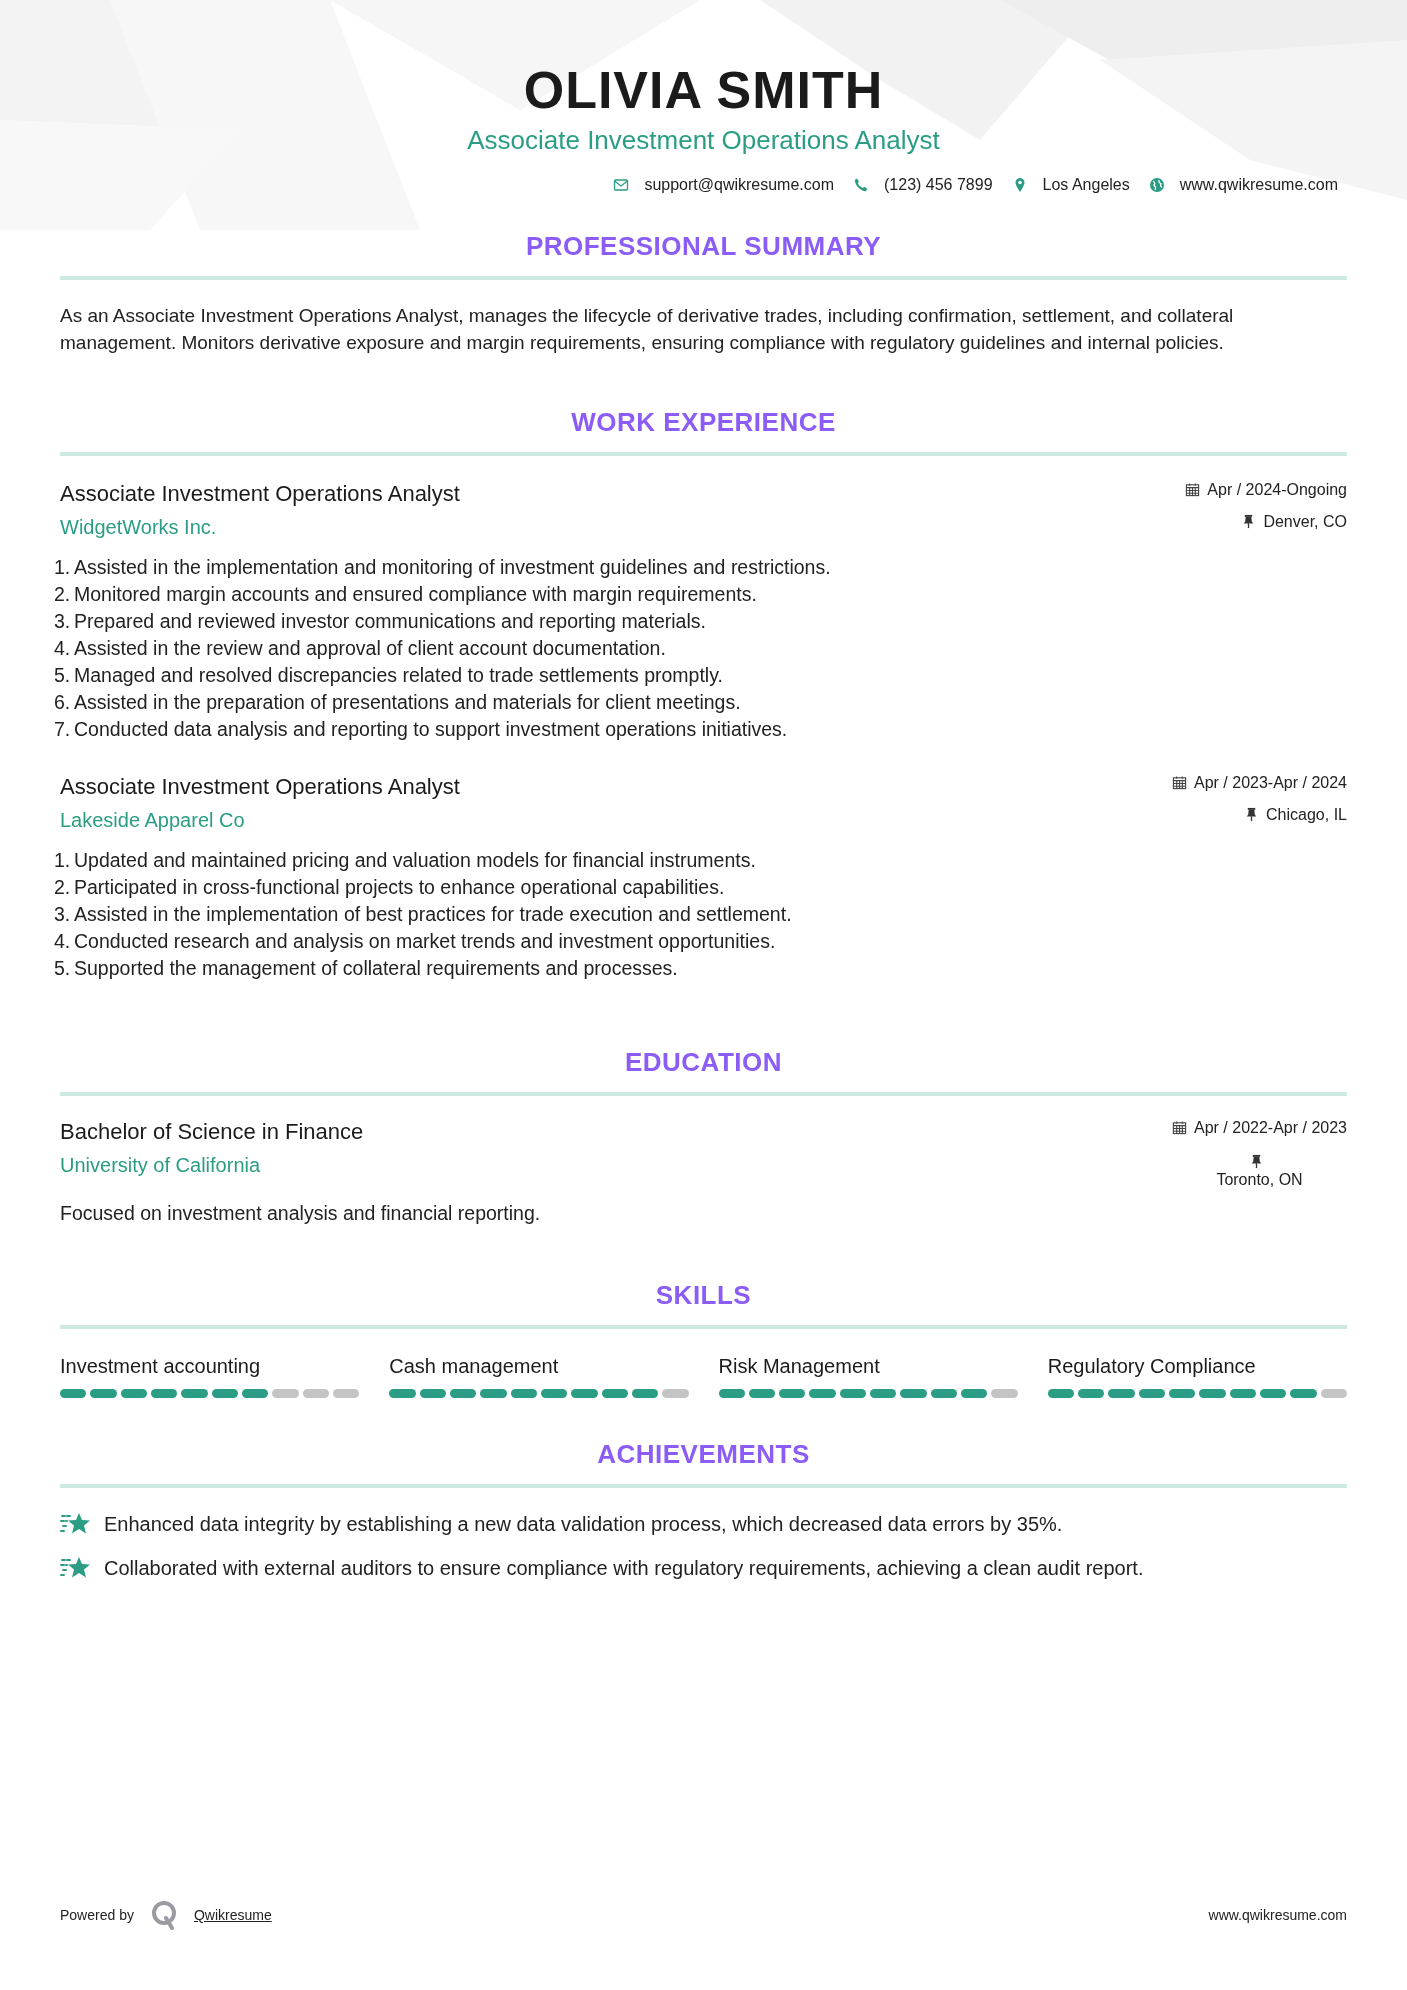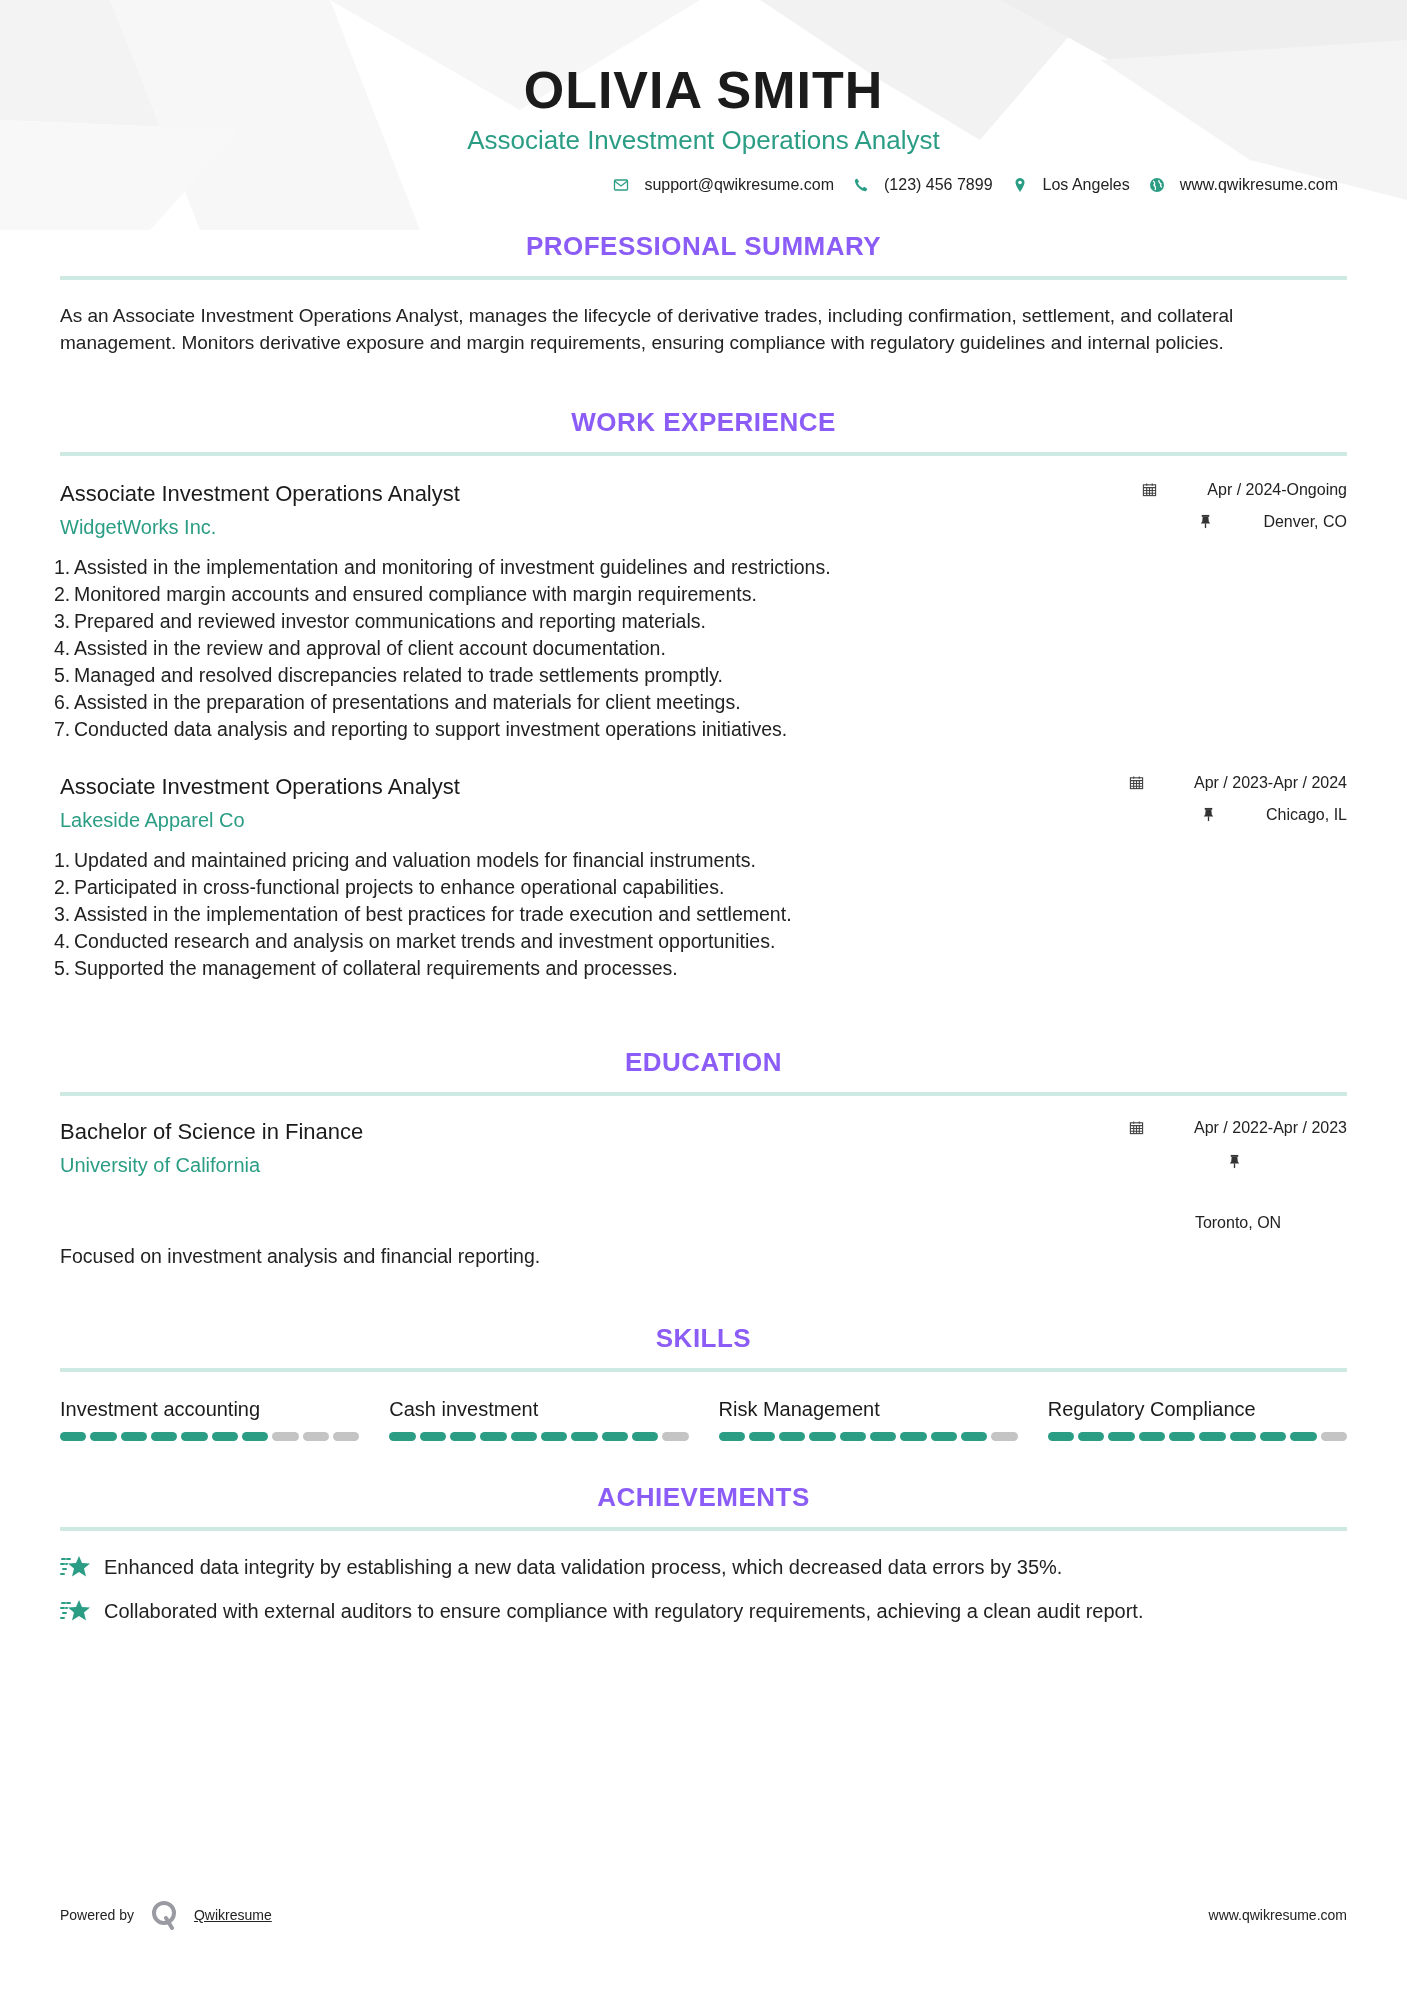--- a/index.html
+++ b/index.html
@@ -28,21 +28,21 @@
   .sec-rule { height: 4px; background: #cde9e1; margin-top: 14px; }
 
   .summary { font-size: 19px; line-height: 27px; margin-top: 22px; color: #222; }
 
   
   .entry { margin-top: 24px; position: relative; }
   .entry-head { display: flex; justify-content: space-between; align-items: flex-start; }
   .entry-role { font-size: 22px; color: #1b1b1b; line-height: 28px; }
   .entry-org { font-size: 20px; color: #2a9d84; margin-top: 6px; line-height: 26px; }
   .entry-meta { text-align: right; font-size: 16px; color: #222; }
-  .meta-line { display: flex; justify-content: flex-end; align-items: center; line-height: 20px; gap: 43px; }
+  .meta-line { display: flex; justify-content: flex-end; align-items: center; line-height: 20px; }
   .meta-line + .meta-line { margin-top: 12px; }
   .meta-line .mi { width: 16px; height: 16px; margin-right: 6px; display: inline-flex; color: #444; }
   .meta-line .mi svg { width: 15px; height: 15px; }
   .bullets { list-style: none; margin-top: 14px; font-size: 19.5px; line-height: 27px; color: #222; }
   .bullets li { display: flex; margin-left: -6px; }
   .bullets li .num { width: 20px; flex: none; }
   .edu-desc { font-size: 19.5px; line-height: 27px; margin-top: 10px; color: #222; }
 
   
   .skills { display: flex; gap: 30px; margin-top: 24px; }
@@ -292,21 +292,21 @@
             <span class="seg on"></span>
             <span class="seg on"></span>
             <span class="seg on"></span>
             <span class="seg on"></span>
             <span class="seg"></span>
             <span class="seg"></span>
             <span class="seg"></span>
           </div>
       </div>
       <div class="skill">
-        <div class="skill-name">Cash investment</div>
+        <div class="skill-name">Cash management</div>
         <div class="skill-bar">
             <span class="seg on"></span>
             <span class="seg on"></span>
             <span class="seg on"></span>
             <span class="seg on"></span>
             <span class="seg on"></span>
             <span class="seg on"></span>
             <span class="seg on"></span>
             <span class="seg on"></span>
             <span class="seg on"></span>

